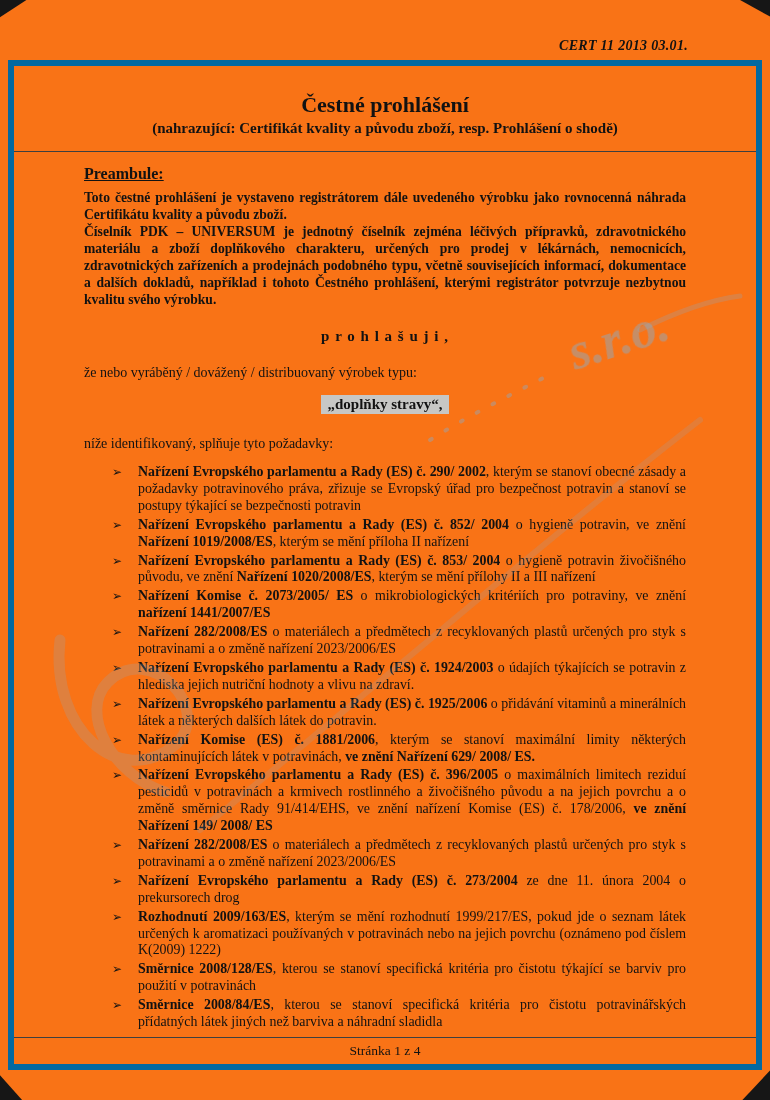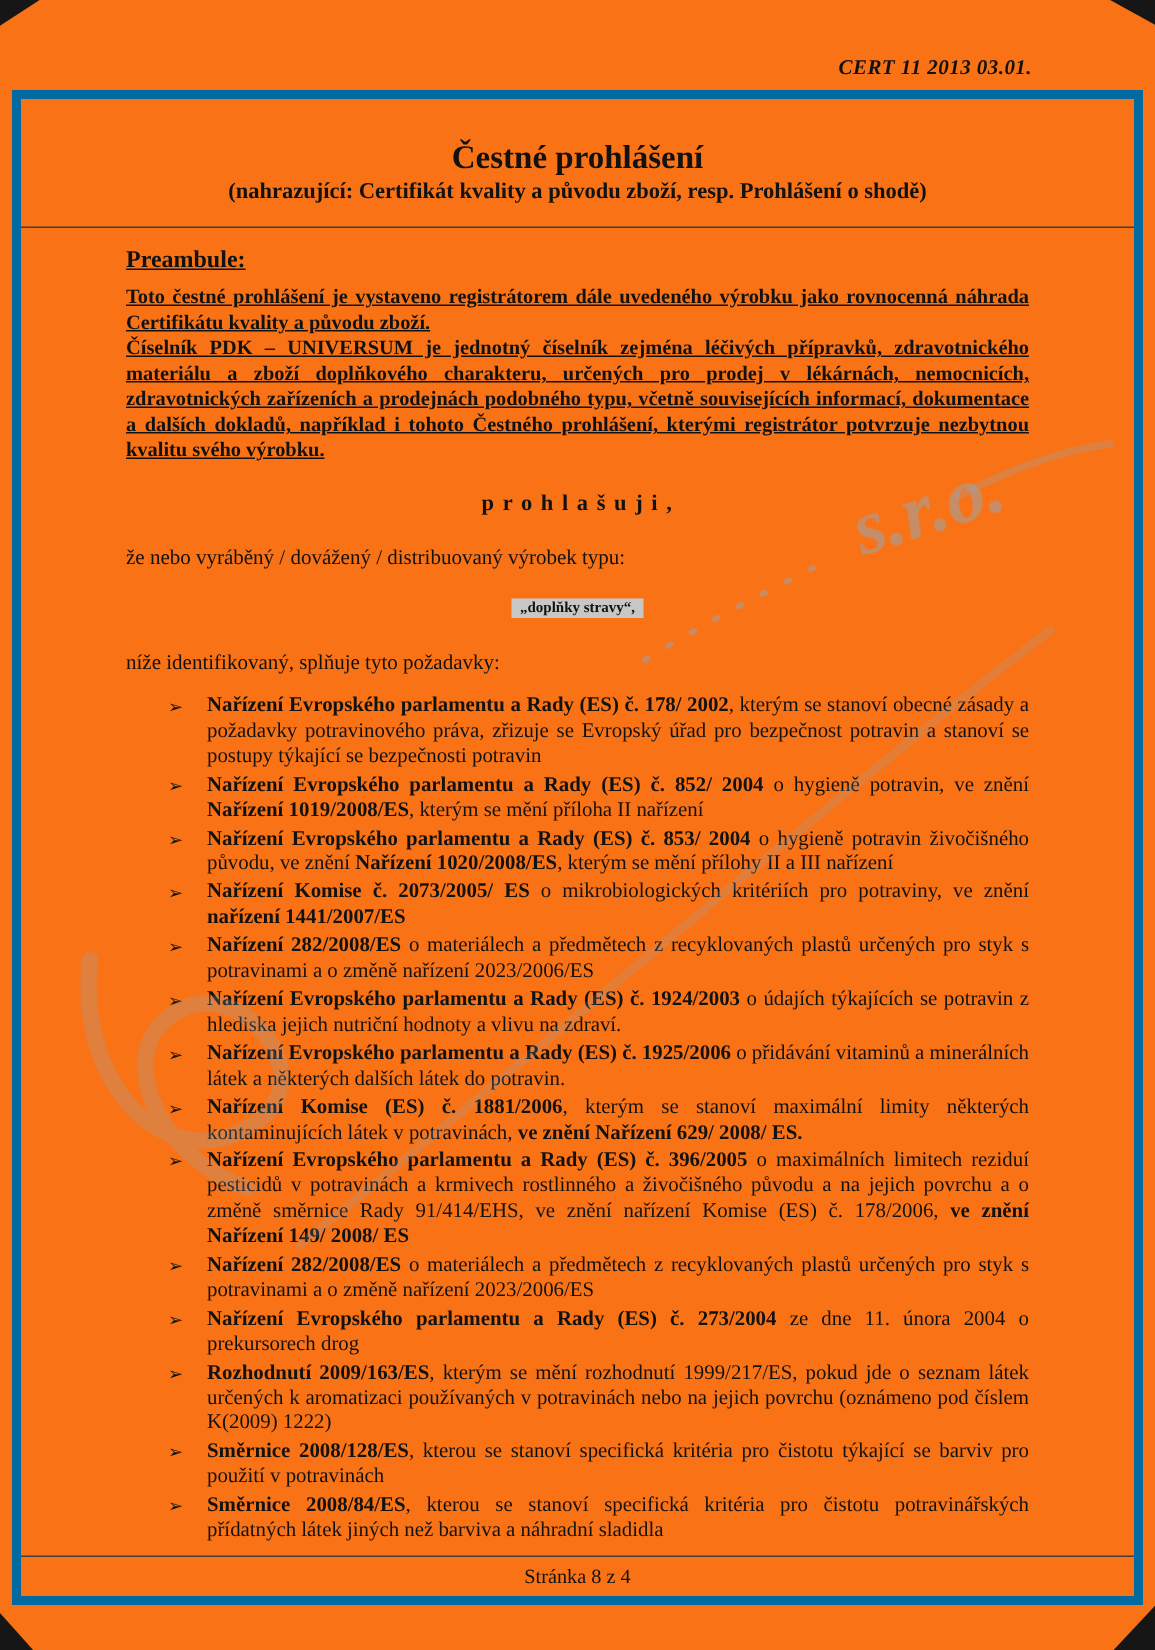--- a/index.html
+++ b/index.html
@@ -43,36 +43,35 @@
     margin-bottom:14px;
   }
   .rule{margin:0 -70px;border-top:1px solid #3f3f3f;}
   .preambule-heading{
     margin-top:13px;
     font-weight:bold;font-size:16px;text-decoration:underline;
   }
   .preamble-line{
     font-weight:bold;font-size:13.6px;line-height:17px;
     text-align:justify;
-    text-decoration:underline;
   }
   .preamble-block{margin-top:6px;}
   .intro{
     margin:16px 0 0 0;font-size:14px;
     text-indent:40px;
   }
   .declare{
     margin-top:20px;text-align:center;
     font-weight:bold;font-size:15px;letter-spacing:1px;
   }
   .product-intro{margin:20px 0 0 0;font-size:14px;}
   .product-line{margin-top:14px;text-align:center;}
   .highlight{
     display:inline-block;background:#c7c7c5;
-    font-weight:bold;font-size:10px;padding:1px 6px;
+    font-weight:bold;font-size:15px;padding:1px 6px;
   }
   .req-intro{margin:22px 0 0 0;font-size:14px;}
   .req-list{margin-top:12px;padding-left:28px;}
   .req-item{
     display:flex;align-items:flex-start;
     font-size:13.9px;line-height:16.9px;
     margin-bottom:2px;
   }
   .req-item .bullet{
     flex:0 0 26px;font-size:12px;line-height:16.9px;
@@ -125,21 +124,21 @@
 
       <div class="product-line">
         <span class="highlight">„doplňky stravy“,</span>
       </div>
 
       <p class="req-intro">níže identifikovaný, splňuje tyto požadavky:</p>
 
       <div class="req-list">
           <div class="req-item">
             <span class="bullet">➢</span>
-            <span class="req-text"><span class="bold">Nařízení Evropského parlamentu a Rady (ES) č. 178/ 2002</span><span>, kterým se stanoví obecné zásady a požadavky potravinového práva, zřizuje se Evropský úřad pro bezpečnost potravin a stanoví se postupy týkající se bezpečnosti potravin</span></span>
+            <span class="req-text"><span class="bold">Nařízení Evropského parlamentu a Rady (ES) č. 290/ 2002</span><span>, kterým se stanoví obecné zásady a požadavky potravinového práva, zřizuje se Evropský úřad pro bezpečnost potravin a stanoví se postupy týkající se bezpečnosti potravin</span></span>
           </div>
           <div class="req-item">
             <span class="bullet">➢</span>
             <span class="req-text"><span class="bold">Nařízení Evropského parlamentu a Rady (ES) č. 852/ 2004</span><span> o hygieně potravin, ve znění </span><span class="bold">Nařízení 1019/2008/ES</span><span>, kterým se mění příloha II nařízení</span></span>
           </div>
           <div class="req-item">
             <span class="bullet">➢</span>
             <span class="req-text"><span class="bold">Nařízení Evropského parlamentu a Rady (ES) č. 853/ 2004</span><span> o hygieně potravin živočišného původu, ve znění </span><span class="bold">Nařízení 1020/2008/ES</span><span>, kterým se mění přílohy II a III nařízení</span></span>
           </div>
           <div class="req-item">
@@ -184,21 +183,21 @@
           </div>
           <div class="req-item">
             <span class="bullet">➢</span>
             <span class="req-text"><span class="bold">Směrnice 2008/84/ES</span><span>, kterou se stanoví specifická kritéria pro čistotu potravinářských přídatných látek jiných než barviva a náhradní sladidla</span></span>
           </div>
         </div>
 
     </div>
 
     <div class="footer">
-      <span>Stránka 8 z 4</span>
+      <span>Stránka 1 z 4</span>
     </div>
   </div>
 
   <svg class="watermark" viewBox="0 0 770 1100" xmlns="http://www.w3.org/2000/svg">
     <g stroke="#7fb2d9" fill="none" stroke-linecap="round" opacity="0.38">
       <path d="M 430 440 C 470 415 510 395 555 372" stroke-width="4" stroke-dasharray="2 16"></path>
       <path d="M 60 640 C 50 730 120 790 175 745 C 215 710 150 640 108 682 C 78 712 112 775 165 792" stroke-width="11" opacity="0.55"></path>
       <path d="M 200 830 C 360 700 520 560 700 420" stroke-width="6" opacity="0.45"></path>
       <path d="M 640 330 C 680 310 710 300 740 296" stroke-width="5" opacity="0.6"></path>
     </g>

